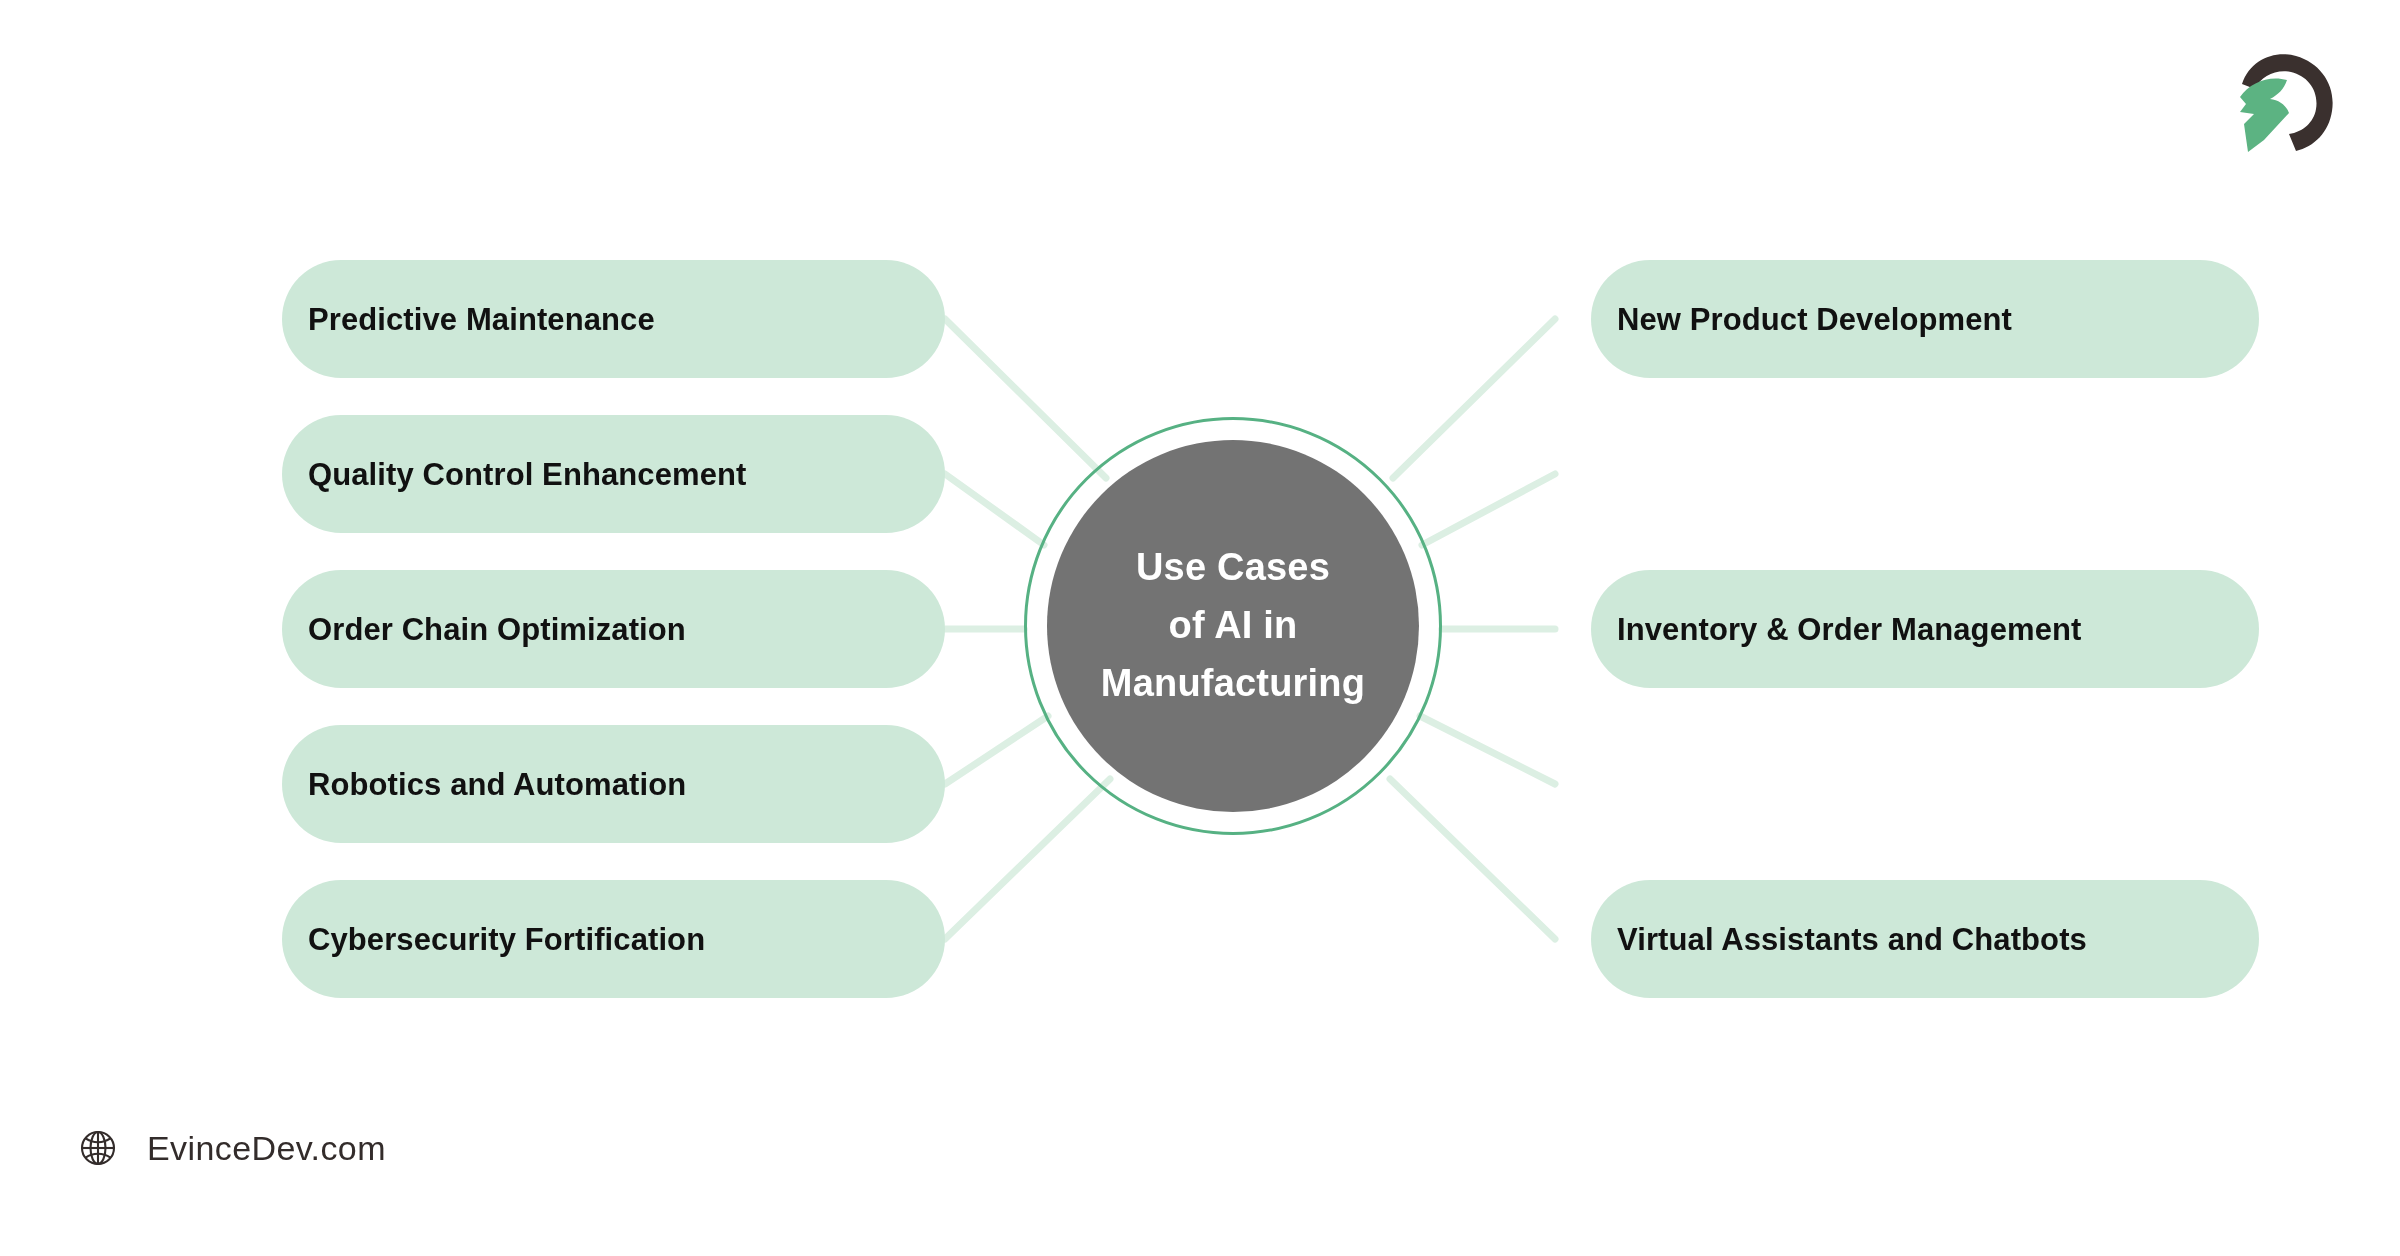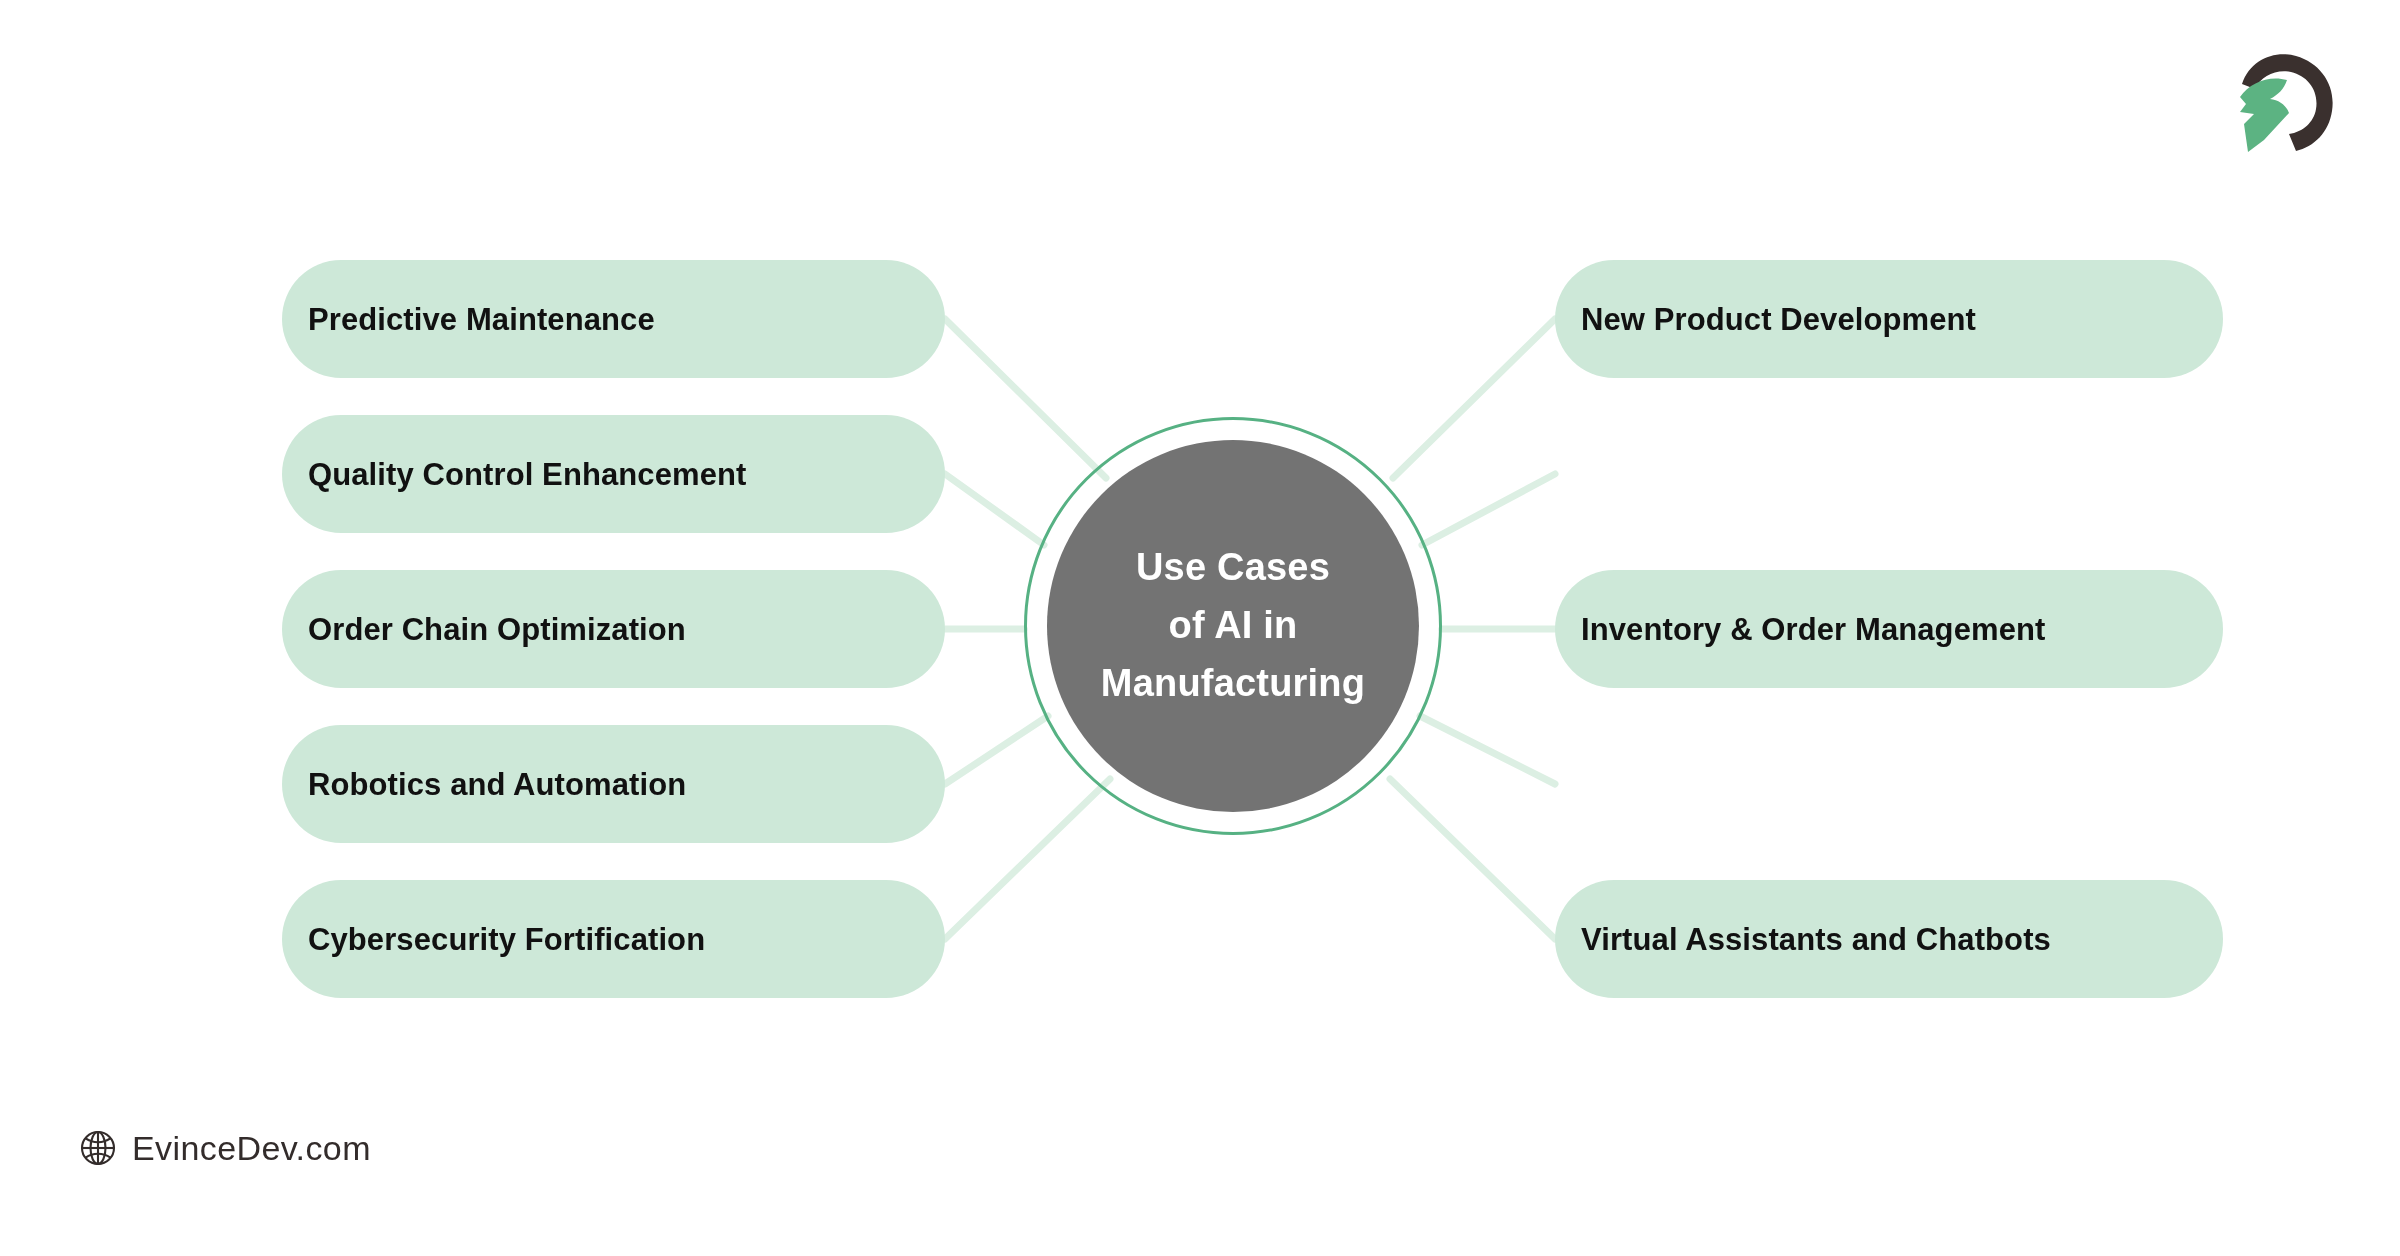--- a/index.html
+++ b/index.html
@@ -46,21 +46,21 @@
   .pill-label {
     font-size: 31px;
     font-weight: 700;
     color: #111111;
     letter-spacing: 0.1px;
     white-space: nowrap;
     line-height: 1;
   }
 
   .col-left  { left: 282px;  width: 663px; }
-  .col-right { left: 1555px; width: 668px; }
+  .col-right { left: 1591px; width: 668px; }
 
   .row0 { top: 260px; }
   .row1 { top: 415px; }
   .row2 { top: 570px; }
   .row3 { top: 725px; }
   .row4 { top: 880px; }
 
   
   #hub-ring {
     position: absolute;
@@ -104,21 +104,21 @@
     height: 110px;
   }
 
   
   #footer {
     position: absolute;
     left: 78px;
     top: 1128px;
     display: flex;
     align-items: center;
-    gap: 14px;
+    gap: 29px;
   }
   #footer-globe {
     width: 40px;
     height: 40px;
     display: block;
   }
   #footer-text {
     font-size: 34px;
     font-weight: 400;
     color: #332c2b;

